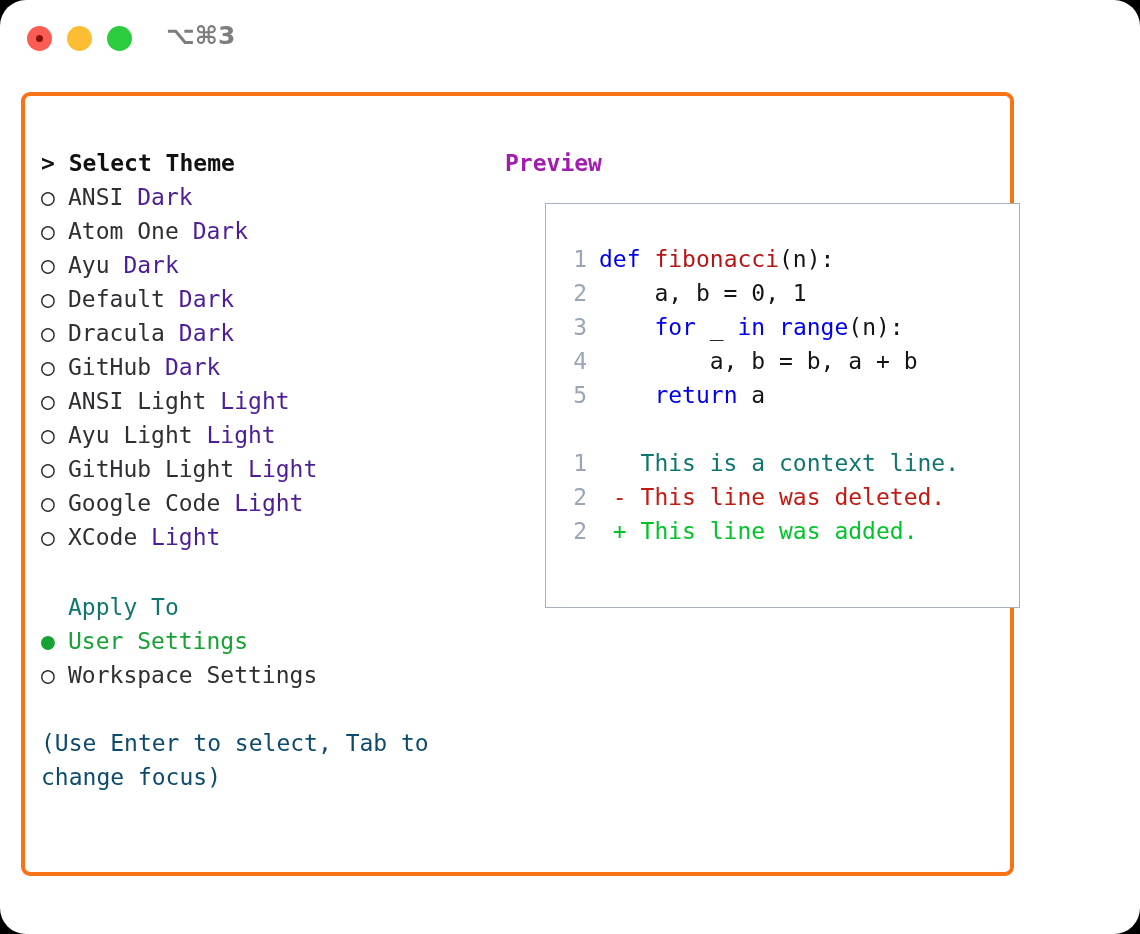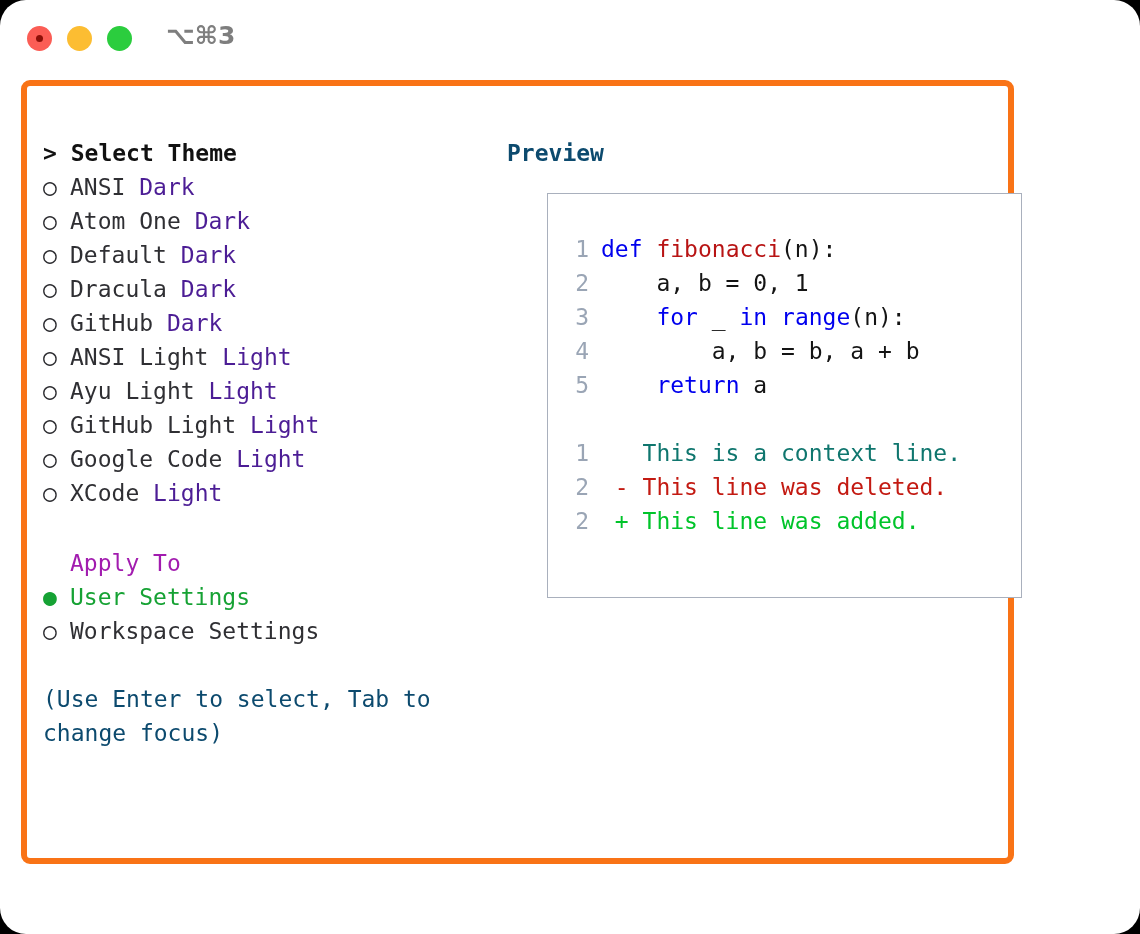--- a/index.html
+++ b/index.html
@@ -58,24 +58,24 @@
     color: #7e7e7e;
     letter-spacing: 0px;
     font-family: "DejaVu Sans", sans-serif;
     white-space: pre;
   }
 
   
   .dialog {
     position: absolute;
     left: 21px;
-    top: 80px;
+    top: 92px;
     width: 993px;
     height: 784px;
-    border: 6px solid #f97316;
+    border: 4px solid #f97316;
     border-radius: 9px;
     box-sizing: border-box;
     background: #ffffff;
   }
 
   
   .left-pane {
     position: absolute;
     left: 16px;
     top: 50px;
@@ -100,21 +100,21 @@
     color: #2f2f33;
   }
   .opt-row.selected .marker,
   .opt-row.selected .opt-label { color: #16a234; }
   .opt-label { color: #2f2f33; }
   .opt-badge { color: #4c1d95; }
 
   .section-gap { height: 36px; }
   .section-title {
     font-size: 23px;
-    color: #a21caf;
+    color: #0f766e;
     line-height: 34px;
     padding-left: 27px;
     white-space: pre;
   }
   .hint {
     margin-top: 34px;
     font-size: 23px;
     line-height: 34px;
     color: #0c4a6e;
     width: 410px;
@@ -124,21 +124,21 @@
   
   .right-pane {
     position: absolute;
     left: 480px;
     top: 50px;
     width: 500px;
   }
   .preview-title {
     font-size: 23px;
     font-weight: bold;
-    color: #0c4a6e;
+    color: #a21caf;
     line-height: 34px;
     white-space: pre;
   }
   .preview-box {
     position: absolute;
     left: 0px;
     top: 57px;
     width: 475px;
     height: 405px;
     border: 1px solid #a9b0bd;
@@ -182,20 +182,21 @@
     <div class="shortcut">⌥⌘3</div>
   </div>
 
   <div class="dialog">
 
     <div class="left-pane">
       <div class="pane-title">&gt; Select Theme</div>
       <div id="theme-list">
           <div class="opt-row"><span class="marker">○</span><span class="opt-label">ANSI</span> <span class="opt-badge">Dark</span></div>
           <div class="opt-row"><span class="marker">○</span><span class="opt-label">Atom One</span> <span class="opt-badge">Dark</span></div>
+          <div class="opt-row"><span class="marker">○</span><span class="opt-label">Ayu</span> <span class="opt-badge">Dark</span></div>
           <div class="opt-row"><span class="marker">○</span><span class="opt-label">Default</span> <span class="opt-badge">Dark</span></div>
           <div class="opt-row"><span class="marker">○</span><span class="opt-label">Dracula</span> <span class="opt-badge">Dark</span></div>
           <div class="opt-row"><span class="marker">○</span><span class="opt-label">GitHub</span> <span class="opt-badge">Dark</span></div>
           <div class="opt-row"><span class="marker">○</span><span class="opt-label">ANSI Light</span> <span class="opt-badge">Light</span></div>
           <div class="opt-row"><span class="marker">○</span><span class="opt-label">Ayu Light</span> <span class="opt-badge">Light</span></div>
           <div class="opt-row"><span class="marker">○</span><span class="opt-label">GitHub Light</span> <span class="opt-badge">Light</span></div>
           <div class="opt-row"><span class="marker">○</span><span class="opt-label">Google Code</span> <span class="opt-badge">Light</span></div>
           <div class="opt-row"><span class="marker">○</span><span class="opt-label">XCode</span> <span class="opt-badge">Light</span></div>
         </div>
 

